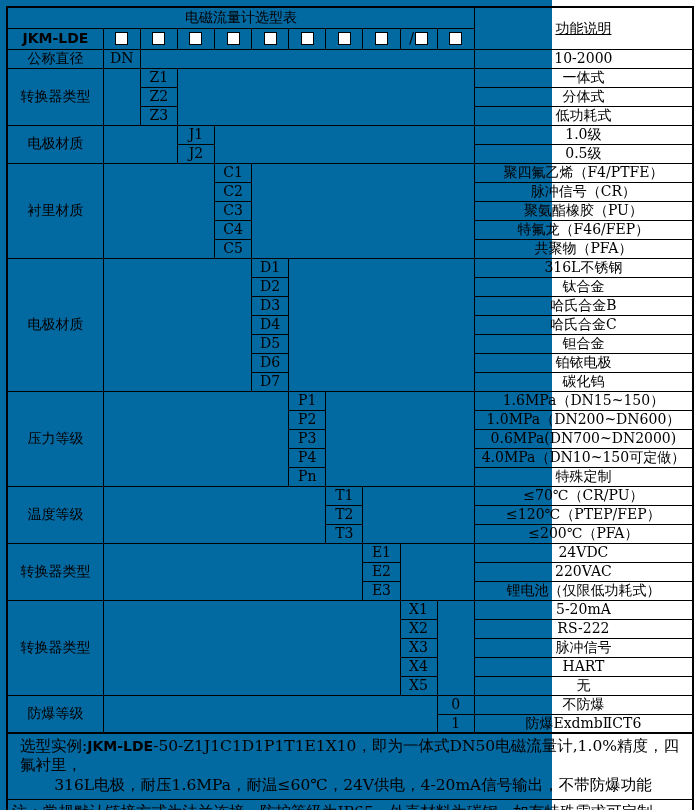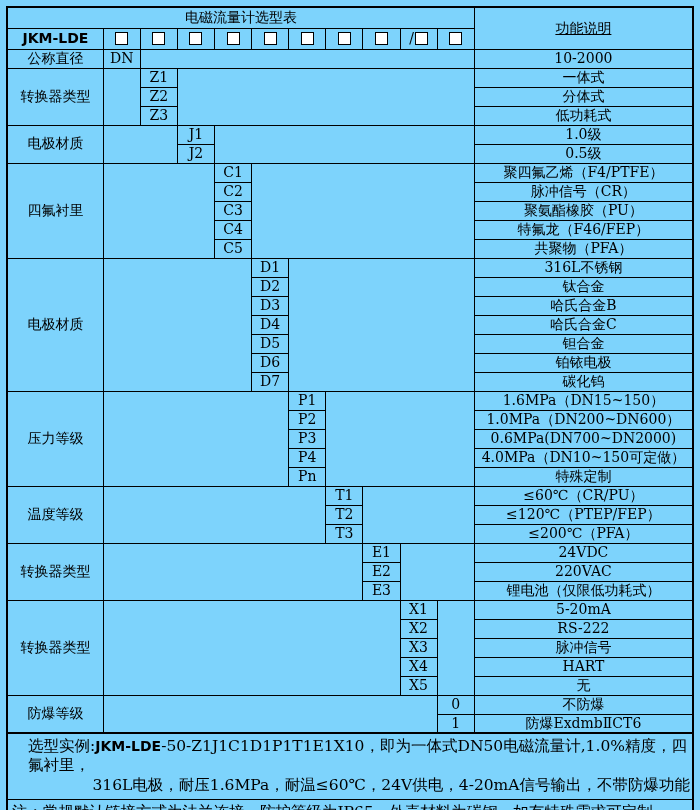--- a/index.html
+++ b/index.html
@@ -1,19 +1,19 @@
 <!DOCTYPE html>
 <html><head>
 <meta charset="utf-8">
 <style>
   html,body{margin:0;padding:0;background:#fff;}
   .page{
     position:relative;
-    width:700px;height:810px;
-    background:#7dd3fc;
+    width:552px;height:810px;
+    background:#0369a1;
     font-family:"DejaVu Serif","Liberation Serif",serif;
     color:#000;
     box-sizing:border-box;
   }
   .wrap{position:absolute;left:6px;top:6px;width:688px;}
   table.sel{
     table-layout:fixed;
     border-collapse:collapse;
     width:688px;
     border:2px solid #000;
@@ -44,24 +44,24 @@
     display:inline-block;width:13px;height:13px;
     border:1.5px solid #000;vertical-align:middle;
     box-sizing:border-box;background:#fff;
   }
   .slash{font-size:14px;vertical-align:middle;margin-right:1px;}
   .notes{
     width:688px;box-sizing:border-box;
     border:2px solid #000;border-top:none;
   }
   .example{
-    padding:3px 2px 4px 16px;font-size:15.5px;line-height:1.25;
+    padding:3px 2px 4px 8px;font-size:15.5px;line-height:1.25;
   }
   .example .l1{text-align:left;padding-left:4px;}
-  .example .l2{text-align:right;}
+  .example .l2{text-align:center;}
   .model-inline{
     font-family:"DejaVu Sans","Liberation Sans",sans-serif;
     font-weight:bold;font-size:14px;
   }
   .notebar{
     border-top:1px solid #000;
     padding:3px 2px 4px 4px;
     font-size:15.5px;text-align:left;line-height:1.25;
     white-space:nowrap;overflow:hidden;
   }
@@ -135,21 +135,21 @@
         <td class="code">J1</td>
         <td class="sp" colspan="7" rowspan="2"></td>
         <td class="desc">1.0级</td>
       </tr>
       <tr class="r">
         <td class="code">J2</td>
         <td class="desc">0.5级</td>
       </tr>
 
       <tr class="r">
-        <td class="cat" rowspan="5">四氟衬里</td>
+        <td class="cat" rowspan="5">衬里材质</td>
         <td class="sp" colspan="3" rowspan="5"></td>
         <td class="code">C1</td>
         <td class="sp" colspan="6" rowspan="5"></td>
         <td class="desc">聚四氟乙烯（F4/PTFE）</td>
       </tr>
       <tr class="r">
         <td class="code">C2</td>
         <td class="desc">脉冲信号（CR）</td>
       </tr>
       <tr class="r">
@@ -219,21 +219,21 @@
       <tr class="r">
         <td class="code">Pn</td>
         <td class="desc">特殊定制</td>
       </tr>
 
       <tr class="r">
         <td class="cat" rowspan="3">温度等级</td>
         <td class="sp" colspan="6" rowspan="3"></td>
         <td class="code">T1</td>
         <td class="sp" colspan="3" rowspan="3"></td>
-        <td class="desc">≤60℃（CR/PU）</td>
+        <td class="desc">≤70℃（CR/PU）</td>
       </tr>
       <tr class="r">
         <td class="code">T2</td>
         <td class="desc">≤120℃（PTEP/FEP）</td>
       </tr>
       <tr class="r">
         <td class="code">T3</td>
         <td class="desc">≤200℃（PFA）</td>
       </tr>
 

